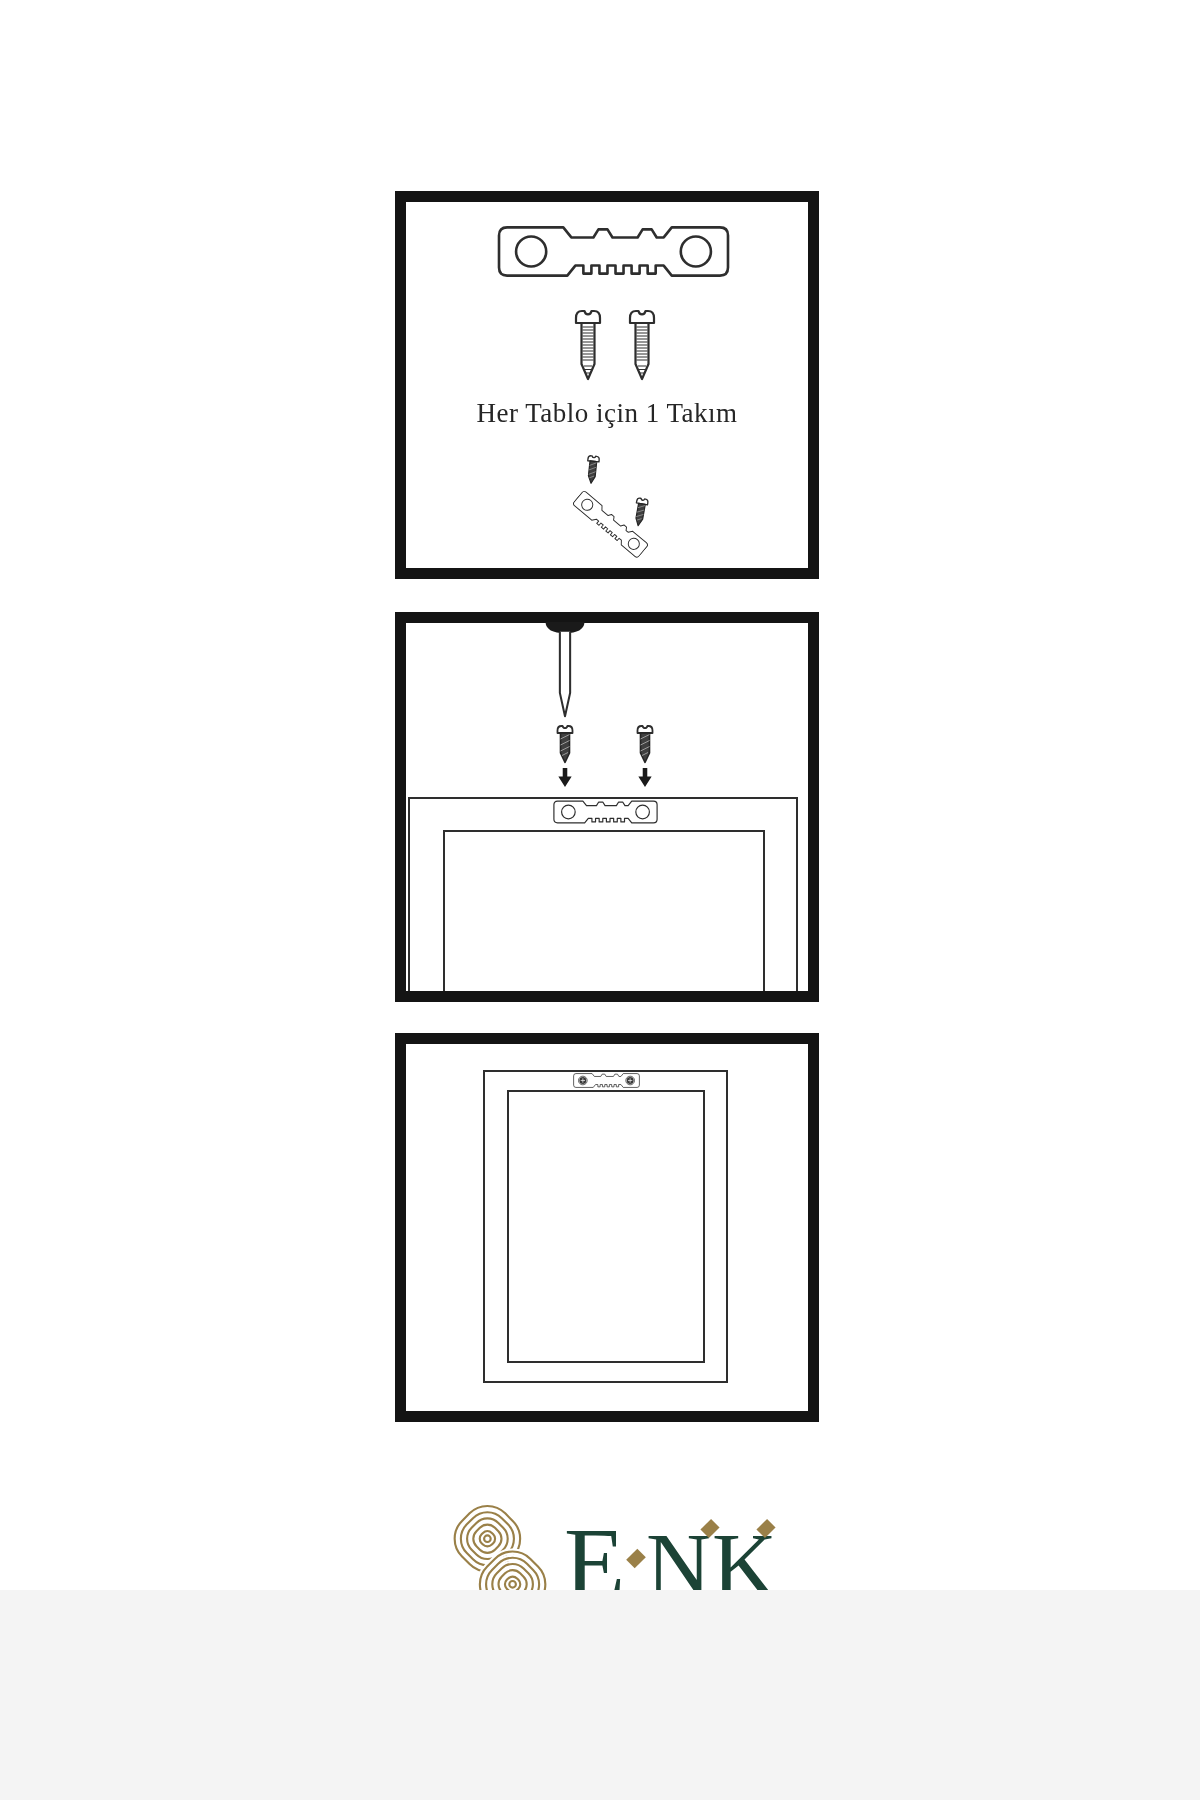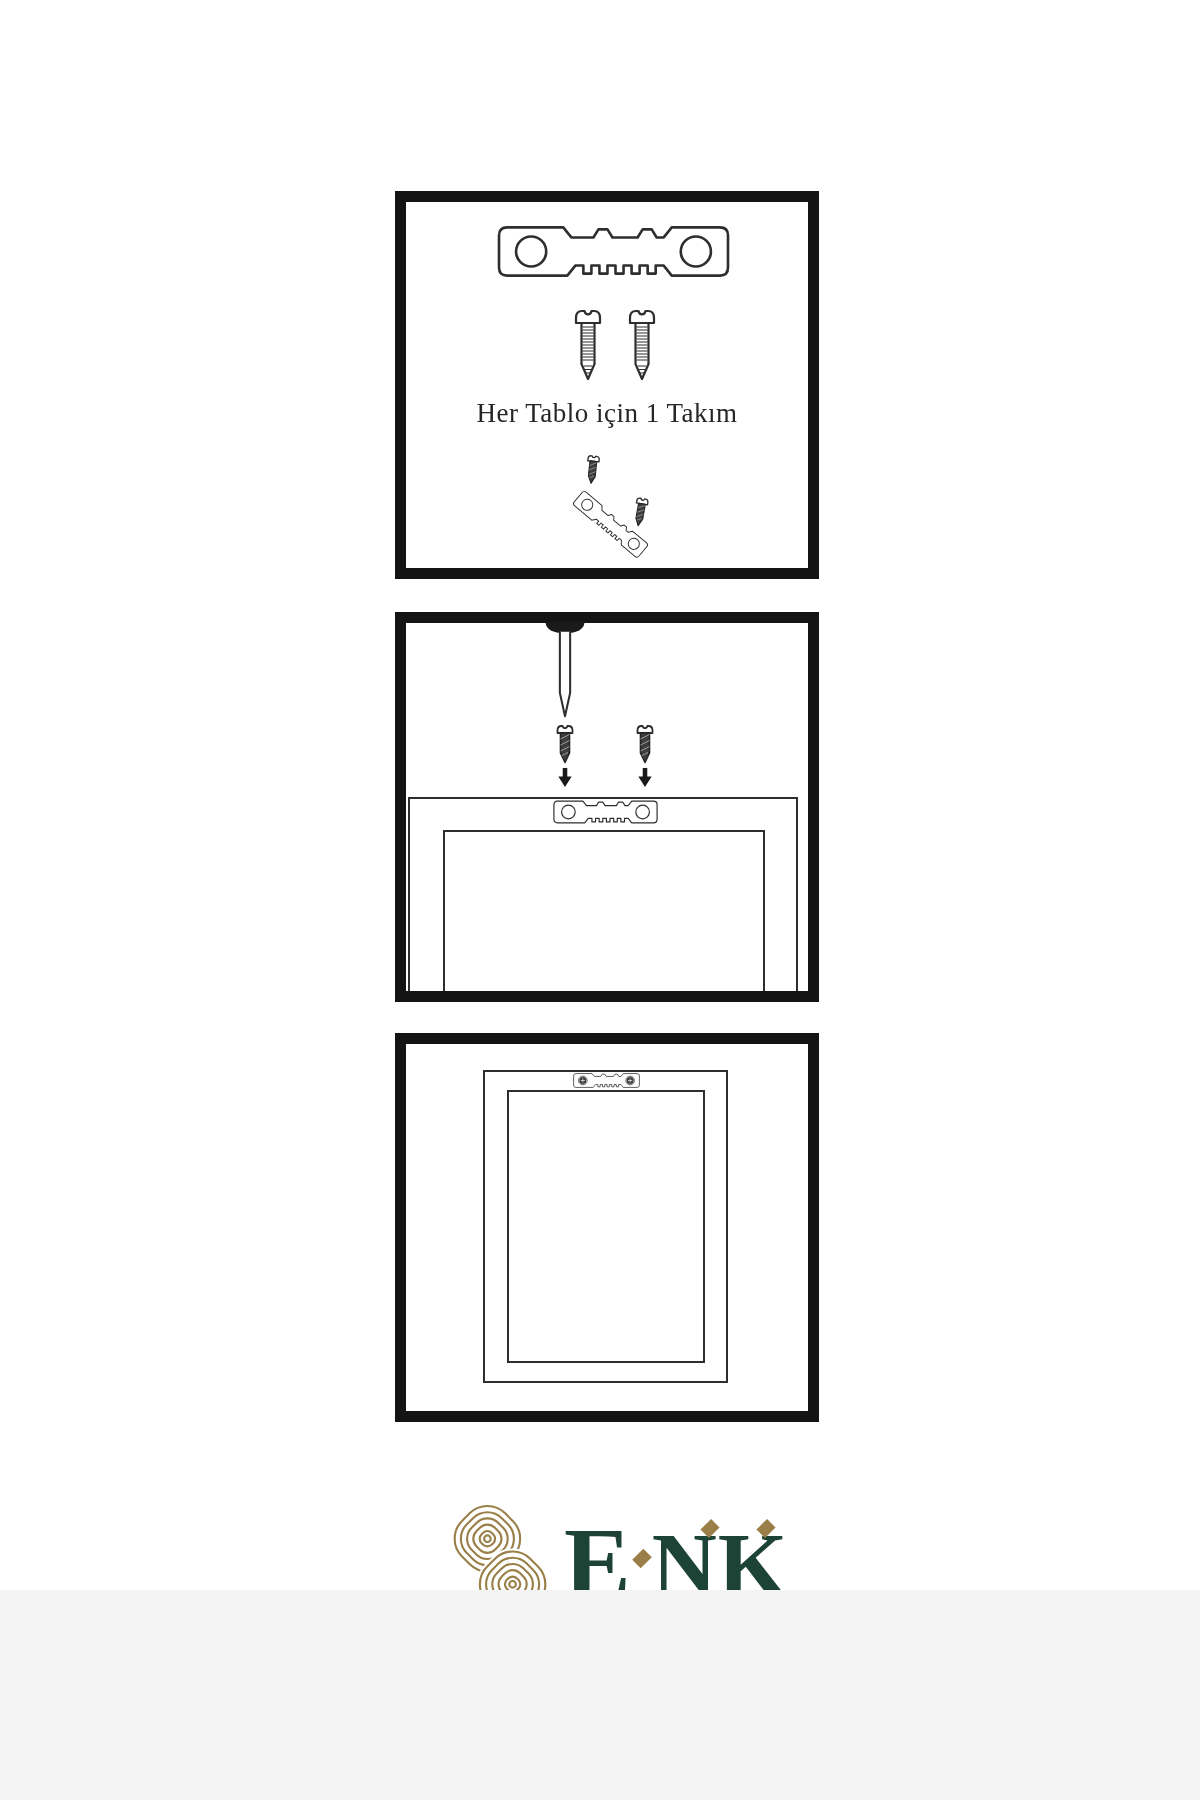--- a/index.html
+++ b/index.html
@@ -27,21 +27,21 @@
   .abs{position:absolute;}
   .rect{position:absolute;border:2px solid var(--line);}
   .open-bottom{border-bottom:none;}
   .caption{
     position:absolute;left:0;right:0;text-align:center;
     font-size:27px;color:#262626;letter-spacing:.5px;white-space:nowrap;
   }
   
   #brand-word{
     position:absolute;left:564px;top:1513px;line-height:1;white-space:nowrap;
-    color:var(--brand-green);font-weight:700;font-size:100px;letter-spacing:1px;
+    color:var(--brand-green);font-weight:400;font-size:100px;letter-spacing:1px;
   }
   #brand-word .sm{font-size:90px;}
   .diamond{
     background:var(--brand-gold);
     transform:rotate(45deg) ;
   }
   #d1{display:inline-block;width:12px;height:15px;position:relative;top:-30px;margin:0 4px;transform:rotate(45deg) scaleY(1.05);} 
   .subtitle{
     position:absolute;left:570px;top:1593px;
     font-size:33px;letter-spacing:2px;color:var(--brand-gold);white-space:nowrap;font-weight:400;

